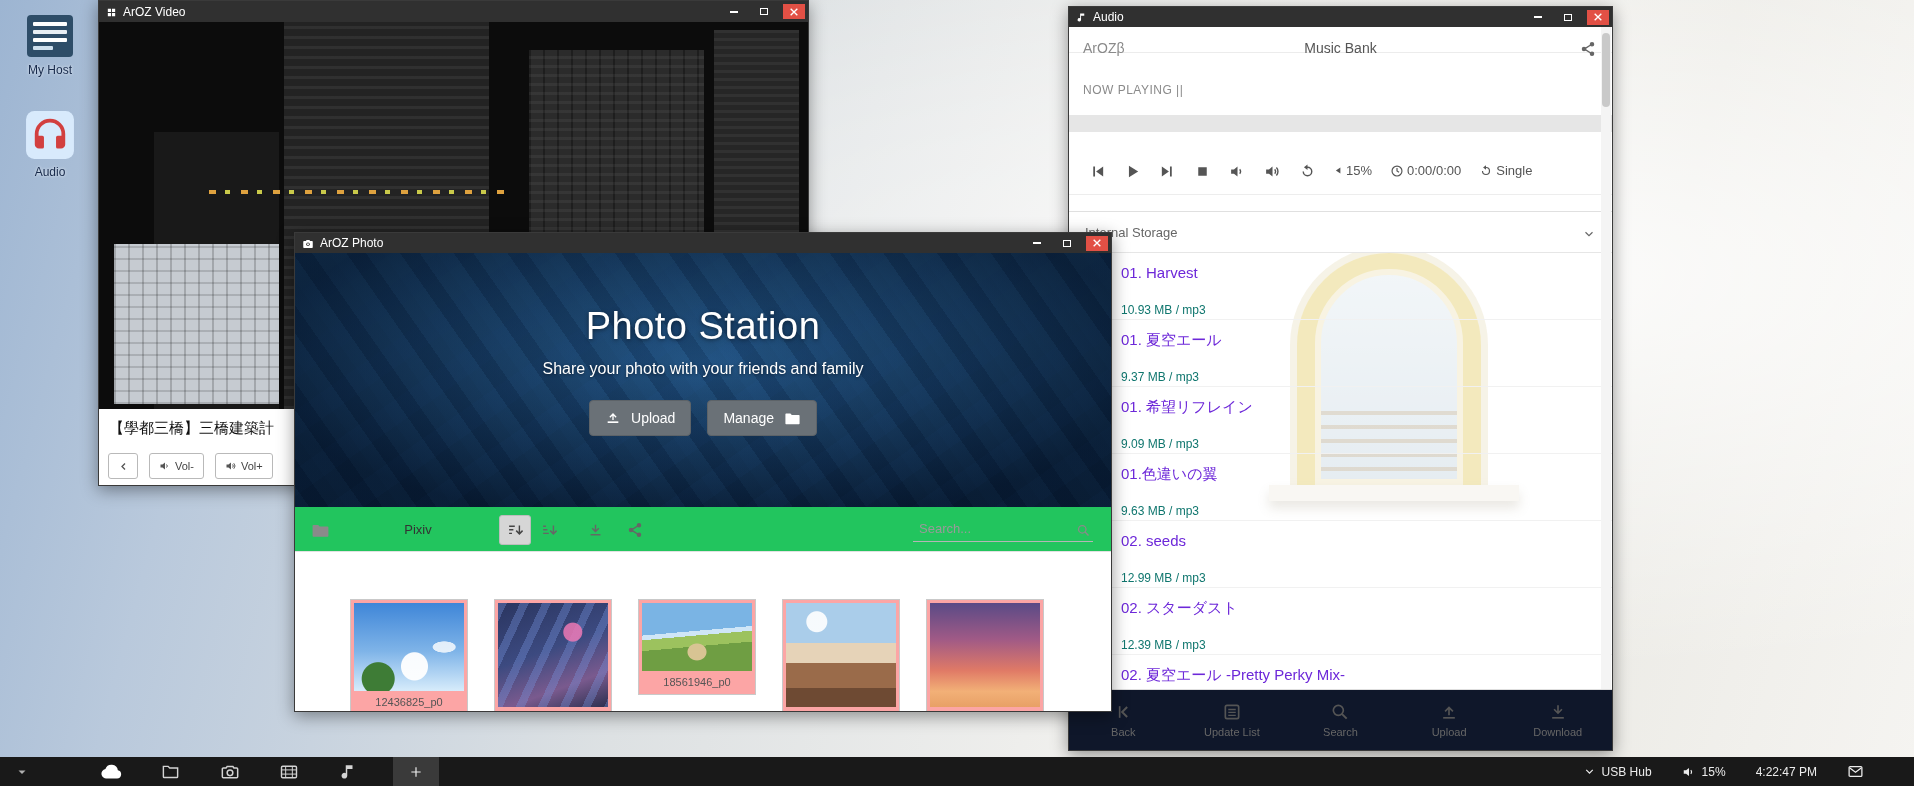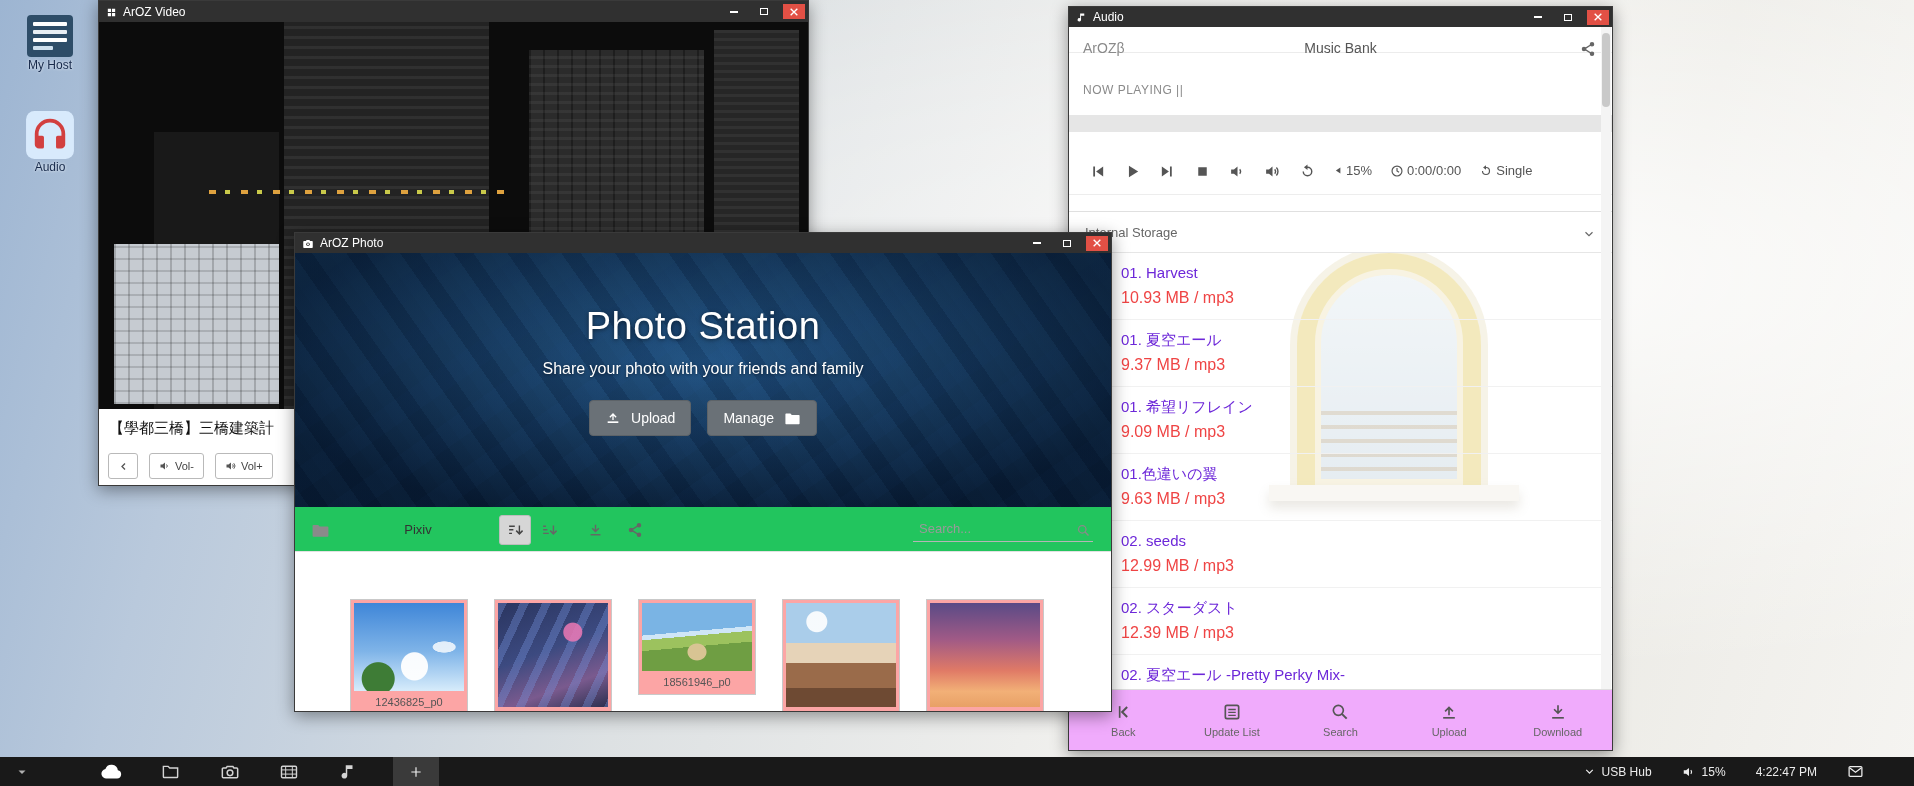--- a/index.html
+++ b/index.html
@@ -8,21 +8,21 @@
     position:relative; width:1914px; height:786px; overflow:hidden;
     font-family:"Liberation Sans","DejaVu Sans",sans-serif;
     background:
       radial-gradient(ellipse at 78% 35%, rgba(255,255,255,.85), rgba(255,255,255,0) 55%),
       linear-gradient(105deg,#9db5d2 0%, #b9c9dc 14%, #dde1e3 38%, #f2f1ee 62%, #ecebe6 82%, #f5f4f1 100%);
   }
   .ic{ display:inline-block; vertical-align:middle; }
 
   
   .desk-icon{ position:absolute; left:12px; width:76px; text-align:center; cursor:default; z-index:0;}
-  .desk-label{ font-size:12px; color:#16294a; text-shadow:0 0 3px rgba(255,255,255,.9);}
+  .desk-label{ margin-top:5px; font-size:12px; color:#16294a; text-shadow:0 0 3px rgba(255,255,255,.9);}
 
   
   .window{ position:absolute; background:#fff; border:1px solid #3a3a3a; box-shadow:0 4px 16px rgba(0,0,0,.4);}
   .titlebar{ height:21px; background:#303030; color:#fff; display:flex; align-items:center; padding:0 3px 0 7px; font-size:12px; gap:6px;}
   .tb-spacer{ flex:1; }
   .wbtn{ width:22px; height:15px; display:flex; align-items:center; justify-content:center; margin-left:2px;}
   .wbtn.close{ background:#e25045; }
   .glyph-min{ width:8px; height:2px; background:#fff; }
   .glyph-max{ width:8px; height:7px; border:1px solid #fff; }
 
@@ -116,22 +116,22 @@
   .arch-outer{ position:absolute; left:28px; top:0; width:184px; height:232px; background:#e6d06e;
       border-radius:92px 92px 0 0; box-shadow:0 0 0 7px rgba(232,222,192,.85);}
   .arch-inner{ position:absolute; left:46px; top:16px; width:148px; height:216px;
       background:linear-gradient(#e3ecf1,#c9d8e2); border-radius:76px 76px 0 0; border:6px solid #f0e6c0;}
   .arch-lines{ position:absolute; left:52px; top:152px; width:136px; height:66px;
       background:repeating-linear-gradient(0deg, rgba(160,120,60,.45) 0 4px, rgba(0,0,0,0) 4px 14px);}
   .arch-shelf{ position:absolute; left:0; top:232px; width:250px; height:16px; background:#f3efe6;
       box-shadow:0 7px 12px rgba(170,160,140,.55);}
   .track{ position:relative; z-index:1; height:67px; padding:10px 12px 0 52px; border-bottom:1px solid #f1f1f1;}
   .track-title{ font-size:15px; color:#6d28d9; line-height:20px; white-space:nowrap; overflow:hidden;}
-  .track-meta{ font-size:16px; color:#ef4444; margin-top:6px;}
-  .au-toolbar{ position:absolute; left:0; right:0; bottom:0; height:61px; background:#f0abfc; border-top:1px solid #dedede;
+  .track-meta{ font-size:12px; color:#0f766e; margin-top:20px;}
+  .au-toolbar{ position:absolute; left:0; right:0; bottom:0; height:61px; background:#0f172a; border-top:1px solid #dedede;
       display:flex; z-index:2;}
   .au-tb-item{ flex:1; display:flex; flex-direction:column; align-items:center; justify-content:center; gap:4px; color:#555;}
   .au-tb-label{ font-size:11px; color:#666; white-space:nowrap;}
   .au-scroll{ position:absolute; right:1px; top:20px; bottom:61px; width:10px; background:#f4f4f4; z-index:3;}
   .au-thumb{ position:absolute; left:1px; top:6px; width:8px; height:74px; background:#c9c9c9; border-radius:4px;}
 
   
   .taskbar{ position:absolute; left:0; right:0; top:757px; height:29px; background:#191919; z-index:20;
       display:flex; align-items:center; color:#d8d8d8;}
   .tkb-caret{ margin-left:16px; color:#b0b0b0; display:flex;}

